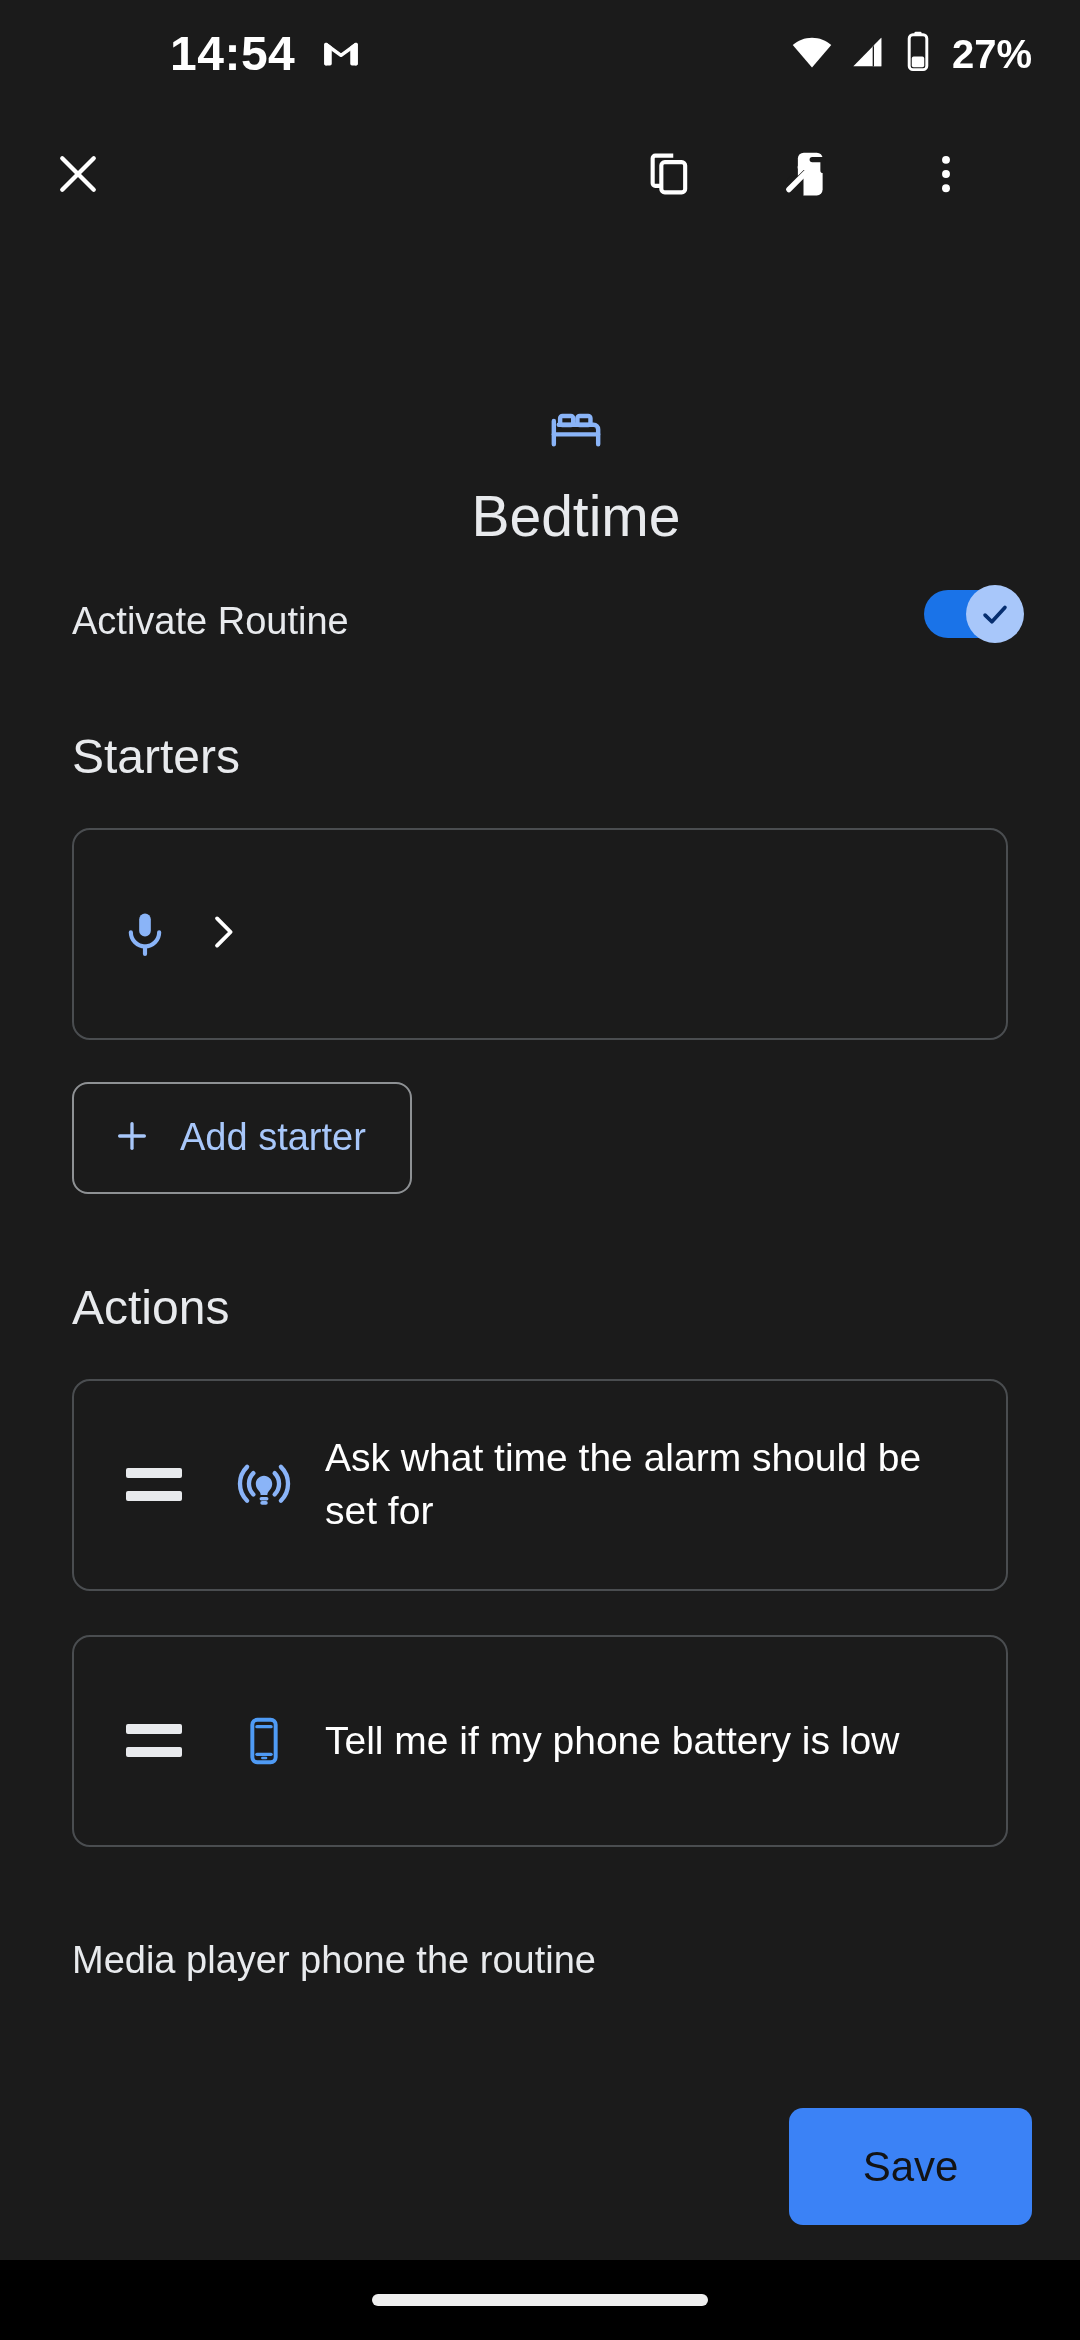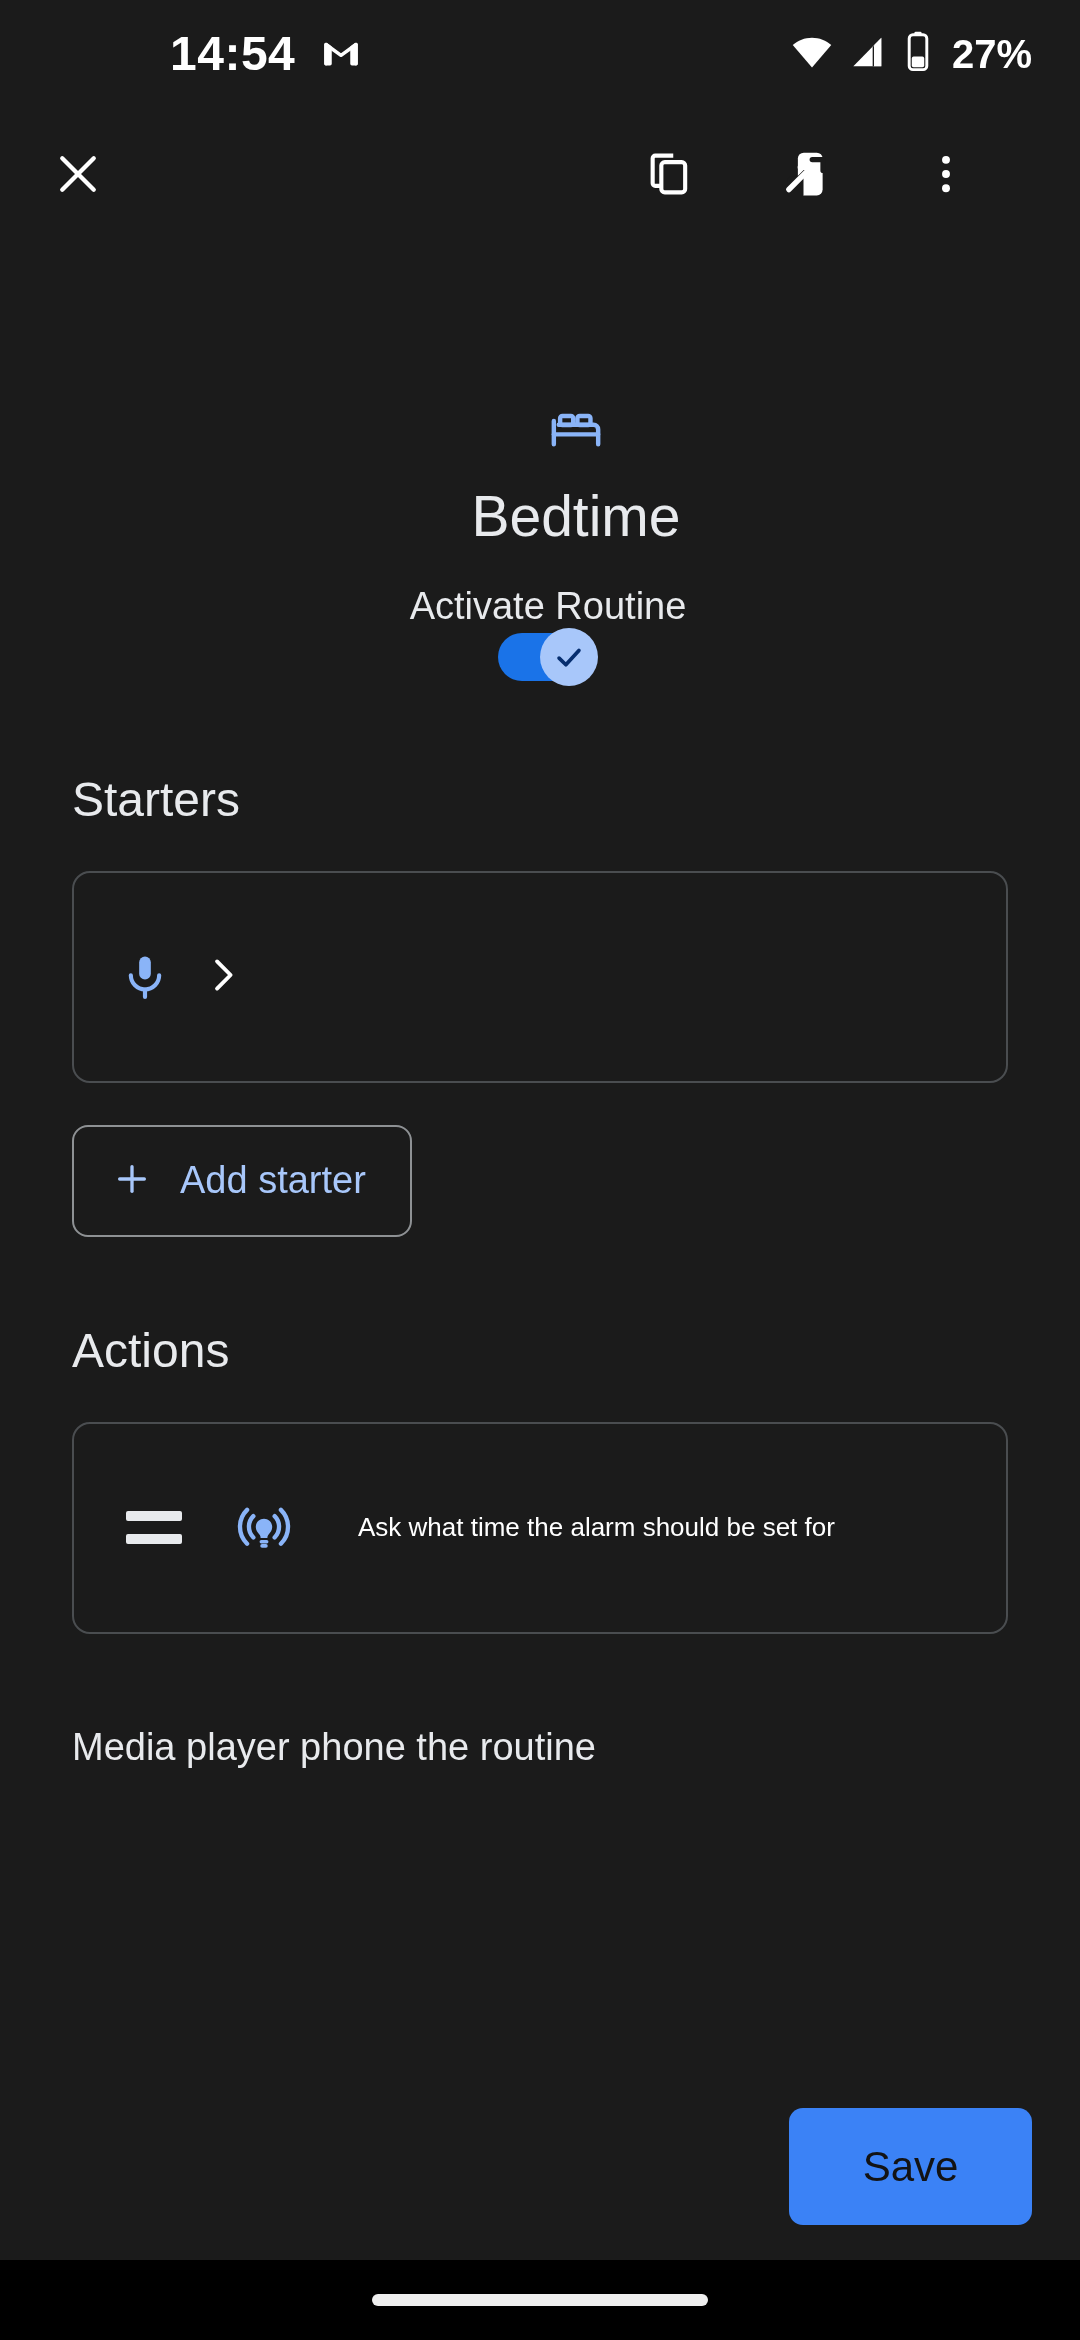--- a/index.html
+++ b/index.html
@@ -67,23 +67,22 @@
     display:flex; align-items:center; gap:26px;
     margin:158px 0 0 72px;
     flex-direction:column;
   }
   #routine-title {
     color:#e8eaed; font-size:57px; font-weight:400;
     letter-spacing:0px; line-height:1.05;
   }
 
   #activate-row {
-    display:flex; align-items:center; justify-content:space-between;
+    display:flex; align-items:flex-end; justify-content:space-between;
     margin:38px 56px 0 72px;
-    flex-direction:column;
   }
   #activate-label {
     color:#e8eaed; font-size:38px; font-weight:400;
   }
   
   #activate-toggle {
     position:relative; width:100px; height:58px;
   }
   #toggle-track {
     position:absolute; left:0; top:5px;
@@ -131,22 +130,22 @@
   .action-card { padding:0 28px 0 28px; }
   .drag-handle {
     flex:0 0 auto; width:76px;
     display:flex; flex-direction:column; gap:13px;
     align-items:center; margin-left:14px;
   }
   .drag-bar { width:56px; height:10px; background:#e8eaed; border-radius:2px; }
   .action-icon { flex:0 0 auto; width:76px; margin-left:34px;
     display:flex; align-items:center; justify-content:center; }
   .action-text {
-    flex:1 1 auto; margin-left:56px; margin-right:10px;
-    color:#ffffff; font-size:26px; font-weight:400; line-height:1.35;
+    flex:1 1 auto; margin-left:23px; margin-right:10px;
+    color:#ffffff; font-size:39px; font-weight:400; line-height:1.35;
   }
 
   
   #add-starter {
     display:inline-flex; align-items:center; gap:28px;
     margin:42px 0 0 72px;
     border:2px solid #8e9194;
     border-radius:16px;
     height:112px;
     padding:0 44px 0 38px;
@@ -338,20 +337,35 @@
           <path d="M10.9 17.7h2.2M11.2 19.4h1.6" stroke="#8ab4f8" stroke-width="1.5"></path>
           <path d="M7.6 7.1a6.2 6.2 0 0 0 0 8.8"></path>
           <path d="M16.4 7.1a6.2 6.2 0 0 1 0 8.8"></path>
           <path d="M5 4.5a9.8 9.8 0 0 0 0 14"></path>
           <path d="M19 4.5a9.8 9.8 0 0 1 0 14"></path>
         </svg>
       </span>
       <span class="action-text">Ask what time the alarm should be set for</span>
     </div>
 
+    <div class="card action-card">
+      <span class="drag-handle">
+        <span class="drag-bar"></span>
+        <span class="drag-bar"></span>
+      </span>
+      <span class="action-icon">
+        <svg width="50" height="50" viewBox="0 0 24 24" fill="none" stroke="#4f9bf5" stroke-width="1.9" stroke-linejoin="round">
+          <rect x="6.4" y="1.8" width="11.2" height="20.4" rx="2.4"></rect>
+          <line x1="8.6" y1="5.1" x2="15.4" y2="5.1" stroke-width="1.6" stroke-linecap="round"></line>
+          <line x1="8.6" y1="18.4" x2="15.4" y2="18.4" stroke-width="1.6" stroke-linecap="round"></line>
+          <rect x="10.6" y="19.5" width="3" height="1.2" rx="0.6" fill="#4f9bf5" stroke="none"></rect>
+        </svg>
+      </span>
+      <span class="action-text">Tell me if my phone battery is low</span>
+    </div>
 
     <div id="cutoff-text">Media player phone the routine</div>
 
   </div>
 
   <div id="bottom-scrim"></div>
 
   <div id="bottom-bar">
     <button id="save-button">Save</button>
   </div>

